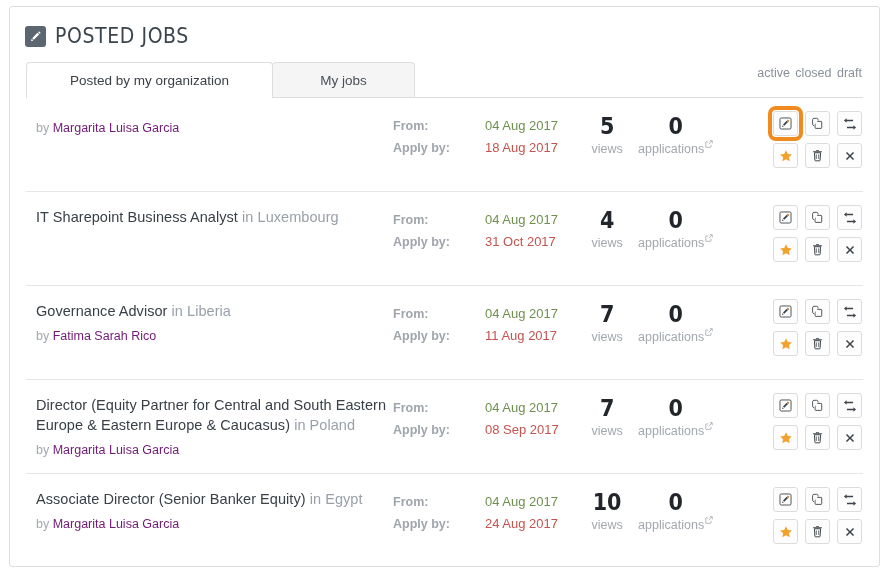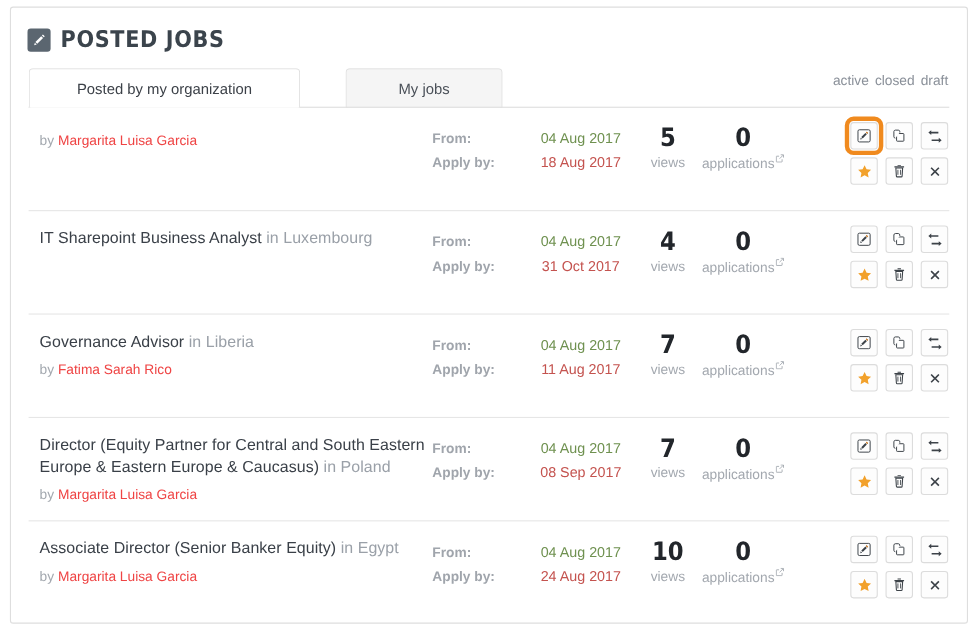--- a/index.html
+++ b/index.html
@@ -41,39 +41,38 @@
     display: inline-flex;
     align-items: center;
     justify-content: center;
     flex: 0 0 auto;
   }
   .title-icon svg { display: block; }
   .panel-title {
     margin-left: 9px;
     font-family: "DejaVu Sans Condensed", "Liberation Sans Narrow", "Liberation Sans", sans-serif;
     font-size: 21px;
-    font-weight: bold;
+    font-weight: normal;
     letter-spacing: 0.6px;
     color: #3b444c;
     text-transform: uppercase;
     line-height: 21px;
     white-space: nowrap;
   }
 
   
   .tabs-row {
     position: relative;
     margin: 11px 16px 0 16px;
     height: 36px;
   }
   .tabs {
     display: flex;
     align-items: flex-end;
     height: 36px;
-    gap: 42px;
   }
   .tab {
     height: 36px;
     line-height: 35px;
     font-size: 13.5px;
     color: #4a5058;
     text-align: center;
     border: 1px solid #dedede;
     border-bottom: none;
     border-radius: 4px 4px 0 0;
@@ -144,31 +143,31 @@
   }
   .job-title .name { color: #3a4048; }
   .job-title .in { color: #9aa0a8; }
   .job-title .loc { color: #9aa0a8; }
   .job-by {
     margin-top: 7px;
     font-size: 12.5px;
     color: #a3a8af;
     line-height: 16px;
   }
-  .job-by .byname { color: #ef4444; }
+  .job-by .byname { color: #701a75; }
 
   
   .date-line {
     display: flex;
     align-items: baseline;
     font-size: 12.5px;
     line-height: 22px;
   }
   .date-label { width: 92px; color: #a0a5ac; font-weight: bold; }
-  .date-val { font-size: 13px; text-align: center; width: 86px; }
+  .date-val { font-size: 13px; text-align: left; width: 86px; }
   .date-from { color: #6f9150; }
   .date-apply { color: #c4534f; }
 
   
   .stats {
     display: flex;
     align-items: flex-start;
     padding-left: 8px;
   }
   .stat {

